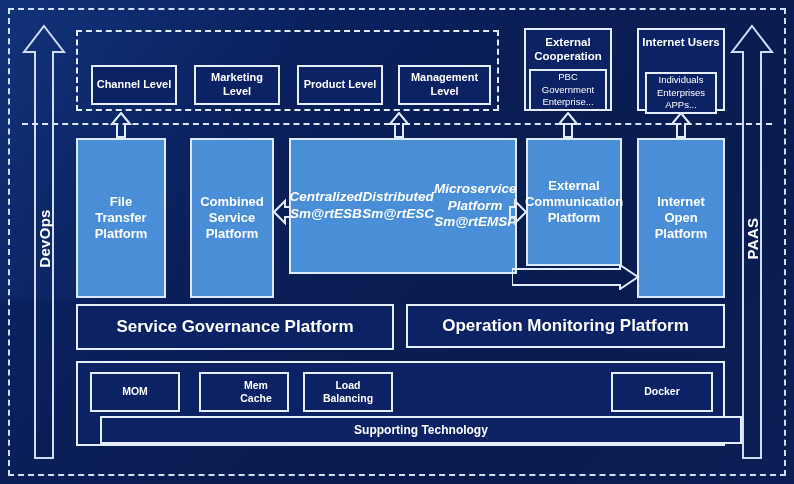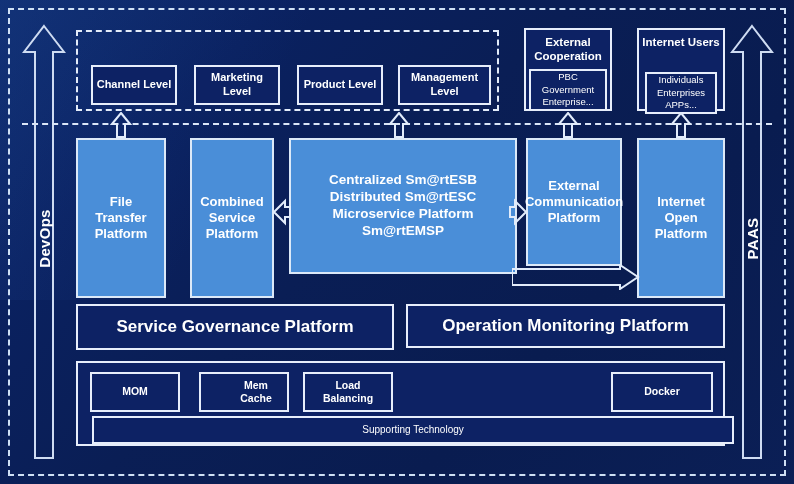--- a/index.html
+++ b/index.html
@@ -42,21 +42,21 @@
     position:absolute;box-sizing:border-box;
     border:2px dashed #e3ecfa;
     background:transparent;
   }
 
   .lvl{font-size:11px;font-weight:700;}
   .plat{font-size:13px;font-weight:600;}
   .platbig{font-size:13.5px;font-weight:700;}
   .band{font-size:17px;font-weight:600;}
   .tech{font-size:10.5px;font-weight:600;}
-  .support{font-size:10px;font-weight:400;}
+  .support{font-size:12px;font-weight:700;margin-left:8px;}
   .hdr{font-size:11.5px;font-weight:700;}
   .small{font-size:9.5px;font-weight:400;line-height:1.3;}
 
   
   .sidearrow{position:absolute;}
   .sidearrow svg{display:block;}
   .sidelabel{
     position:absolute;
     font-size:15px;font-weight:700;color:#ffffff;
     transform:rotate(-90deg);
@@ -152,21 +152,21 @@
 Transfer
 Platform</span>
   </div>
 
   <div class="box blue plat" style="left:190px;top:138px;width:84px;height:160px;flex-direction:column;">
     <span style="white-space:pre-line;">Combined
 Service
 Platform</span>
   </div>
 
-  <div class="box blue platbig" style="left:289px;top:138px;width:228px;height:136px;flex-direction:column;">
+  <div class="box blue platbig" style="left:289px;top:138px;width:228px;height:136px;flex-direction:row;font-style:italic;">
     <span>Centralized Sm@rtESB</span>
     <span>Distributed Sm@rtESC</span>
     <span>Microservice Platform Sm@rtEMSP</span>
   </div>
 
   <div class="box blue plat" style="left:526px;top:138px;width:96px;height:128px;flex-direction:column;">
     <span style="white-space:pre-line;">External
 Communication
 Platform</span>
   </div>

